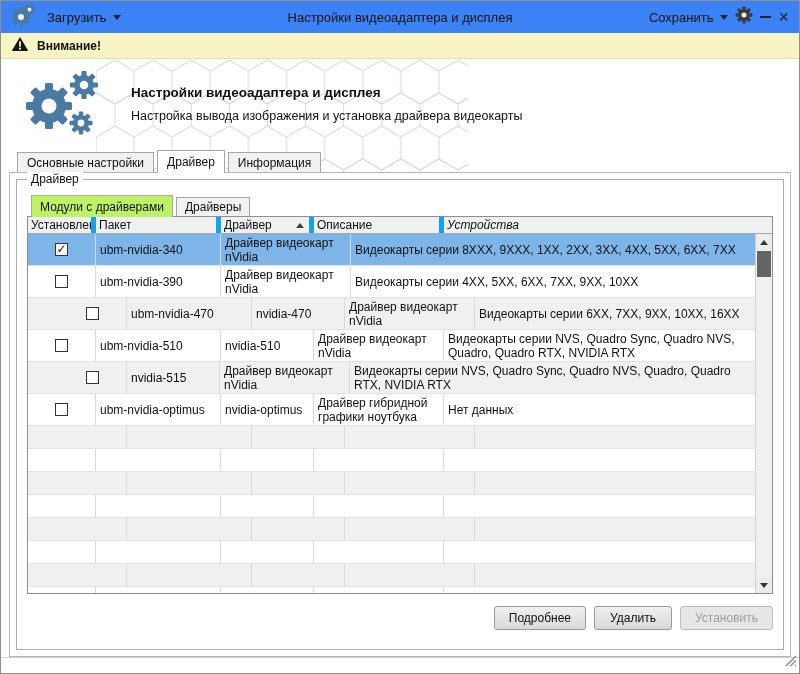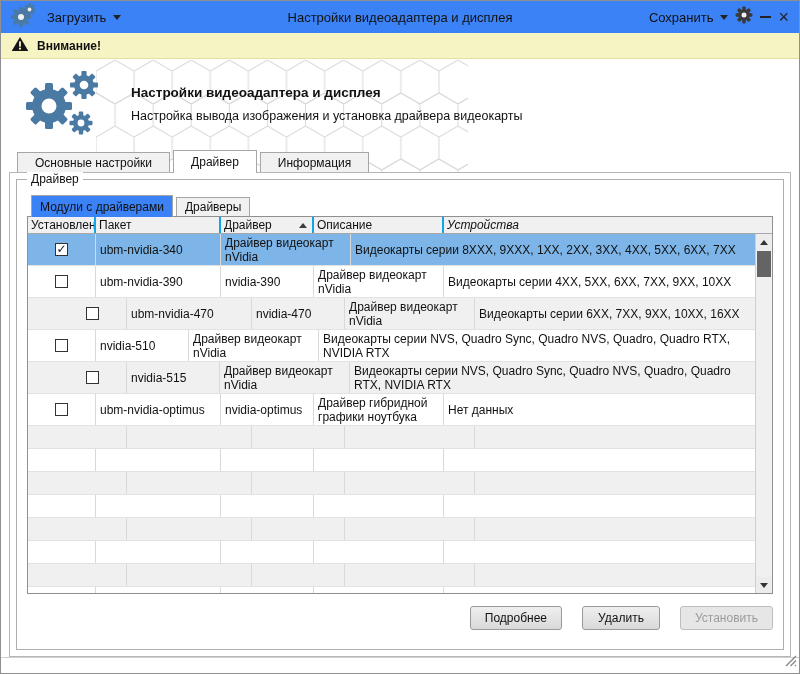--- a/index.html
+++ b/index.html
@@ -26,39 +26,39 @@
   .hexes { position:absolute; left:95px; top:59px; z-index:0; pointer-events:none; }
 
   
   .header { height:90px; position:relative; z-index:1; display:flex; align-items:center; padding-left:17px; }
   .htext { margin-left:27px; }
   .htitle { font-size:13.5px; font-weight:bold; margin-bottom:9px; }
   .hsub { font-size:12.5px; }
 
   
   .tabstrip { height:23px; display:flex; align-items:flex-end; padding-left:16px; position:relative; z-index:2; }
-  .tab { background:#f1f1f1; border:1px solid #a6a6a6; border-bottom:none; height:20px; padding:0 17px; margin-right:3px; font-size:12px; display:flex; align-items:center; cursor:default; }
+  .tab { background:#f1f1f1; border:1px solid #a6a6a6; border-bottom:none; height:20px; padding:0 9px; margin-right:3px; font-size:12px; display:flex; align-items:center; cursor:default; }
   .tab.active { background:#fff; height:23px; margin-bottom:-1px; position:relative; z-index:3; }
 
   
   .pane { margin:0 8px; height:485px; border:1px solid #b6b6b6; background:#fff; position:relative; z-index:1; }
 
   
   .gbox { margin:6px; height:471px; border:1px solid #aeaeae; position:relative; padding:0 10px; }
   .legend { position:absolute; top:-8px; left:10px; background:#fff; padding:0 4px; font-size:12px; }
 
   
   .itabstrip { height:22px; margin-top:14px; display:flex; align-items:flex-end; padding-left:4px; position:relative; z-index:2; }
   .itab { background:#f1f1f1; border:1px solid #a6a6a6; border-bottom:none; height:19px; padding:0 8px; margin-right:3px; font-size:12px; display:flex; align-items:center; cursor:default; }
-  .itab.active { background:#3b82f6; height:22px; margin-bottom:-1px; position:relative; z-index:3; }
+  .itab.active { background:#bef264; height:22px; margin-bottom:-1px; position:relative; z-index:3; }
 
   
   .table { height:378px; border:1px solid #8f8f8f; background:#fff; display:flex; flex-direction:column; position:relative; z-index:1; overflow:hidden; }
   .thead { display:flex; height:17px; background:#f0f0f0; border-bottom:1px solid #a8a8a8; flex-shrink:0; }
-  .th { font-size:12px; padding:0 3px; border-right:2px solid #0ea5e9; display:flex; align-items:center; overflow:hidden; white-space:nowrap; }
+  .th { font-size:12px; padding:0 3px; border-right:5px solid #0ea5e9; display:flex; align-items:center; overflow:hidden; white-space:nowrap; }
   .th:last-child { border-right:none;font-style:italic; }
   .sort-asc { width:0; height:0; border-left:4px solid transparent; border-right:4px solid transparent; border-bottom:5px solid #3c3c3c; margin-left:auto; margin-right:2px; }
   .c-inst { width:68px; flex-shrink:0; }
   .c-pkg  { width:125px; flex-shrink:0; }
   .c-drv  { width:93px;  flex-shrink:0; }
   .c-desc { width:130px; flex-shrink:0; }
   .c-dev  { flex:1; }
   .tbody-wrap { flex:1; display:flex; overflow:hidden; }
   .tbody { flex:1; display:flex; flex-direction:column; overflow:hidden; }
   .trow { display:flex; min-height:32px; border-bottom:1px solid #e2e2e2; background:#fff; }
@@ -72,21 +72,21 @@
 
   
   .scrollbar { width:17px; flex-shrink:0; background:#f0f0f0; border-left:1px solid #cfcfcf; display:flex; flex-direction:column; }
   .sb-btn { height:16px; flex-shrink:0; display:flex; align-items:center; justify-content:center; background:#ececec; }
   .sb-up-arrow { width:0; height:0; border-left:4px solid transparent; border-right:4px solid transparent; border-bottom:5px solid #333; }
   .sb-down-arrow { width:0; height:0; border-left:4px solid transparent; border-right:4px solid transparent; border-top:5px solid #333; }
   .sb-track { flex:1; position:relative; }
   .sb-thumb { position:absolute; top:1px; left:1px; right:1px; height:26px; background:#646464; }
 
   
-  .btnrow { display:flex; justify-content:flex-end; gap:20px; margin-top:12px; }
+  .btnrow { display:flex; justify-content:flex-end; gap:8px; margin-top:12px; }
   .btn { min-width:78px; height:24px; padding:0 14px; font-size:12px; display:flex; align-items:center; justify-content:center; background:linear-gradient(#efefef,#d9d9d9); border:1px solid #9a9a9a; border-radius:3px; cursor:default; }
   .btn.disabled { color:#9c9c9c; background:#e6e6e6; border-color:#bdbdbd; }
 
   
   .statusbar { height:15px; border-top:1px solid #cfcfcf; position:relative; }
   .grip { position:absolute; right:2px; bottom:1px; }
 </style>
 </head>
 <body>
 
@@ -239,37 +239,37 @@
                 </div>
     <div class="td c-pkg">ubm-nvidia-340</div>
     <div class="td c-desc">Драйвер видеокарт nVidia</div>
     <div class="td c-dev">Видеокарты серии 8XXX, 9XXX, 1XX, 2XX, 3XX, 4XX, 5XX, 6XX, 7XX</div>
   </div>
               <div class="trow">
     <div class="td c-inst">
                   <span class="cb"></span>
                 </div>
     <div class="td c-pkg">ubm-nvidia-390</div>
-    <div class="td c-drv">nvidia-390</div>
     <div class="td c-desc">Драйвер видеокарт nVidia</div>
     <div class="td c-dev">Видеокарты серии 4XX, 5XX, 6XX, 7XX, 9XX, 10XX</div>
   </div>
               <div class="trow stripe">
     <div class="td c-inst">
                   <span class="cb"></span>
                 </div>
     <div class="td c-pkg">ubm-nvidia-470</div>
     <div class="td c-drv">nvidia-470</div>
     <div class="td c-desc">Драйвер видеокарт nVidia</div>
     <div class="td c-dev">Видеокарты серии 6XX, 7XX, 9XX, 10XX, 16XX</div>
   </div>
               <div class="trow">
     <div class="td c-inst">
                   <span class="cb"></span>
                 </div>
+    <div class="td c-pkg">ubm-nvidia-510</div>
     <div class="td c-drv">nvidia-510</div>
     <div class="td c-desc">Драйвер видеокарт nVidia</div>
     <div class="td c-dev">Видеокарты серии NVS, Quadro Sync, Quadro NVS, Quadro, Quadro RTX, NVIDIA RTX</div>
   </div>
               <div class="trow stripe">
     <div class="td c-inst">
                   <span class="cb"></span>
                 </div>
     <div class="td c-drv">nvidia-515</div>
     <div class="td c-desc">Драйвер видеокарт nVidia</div>

